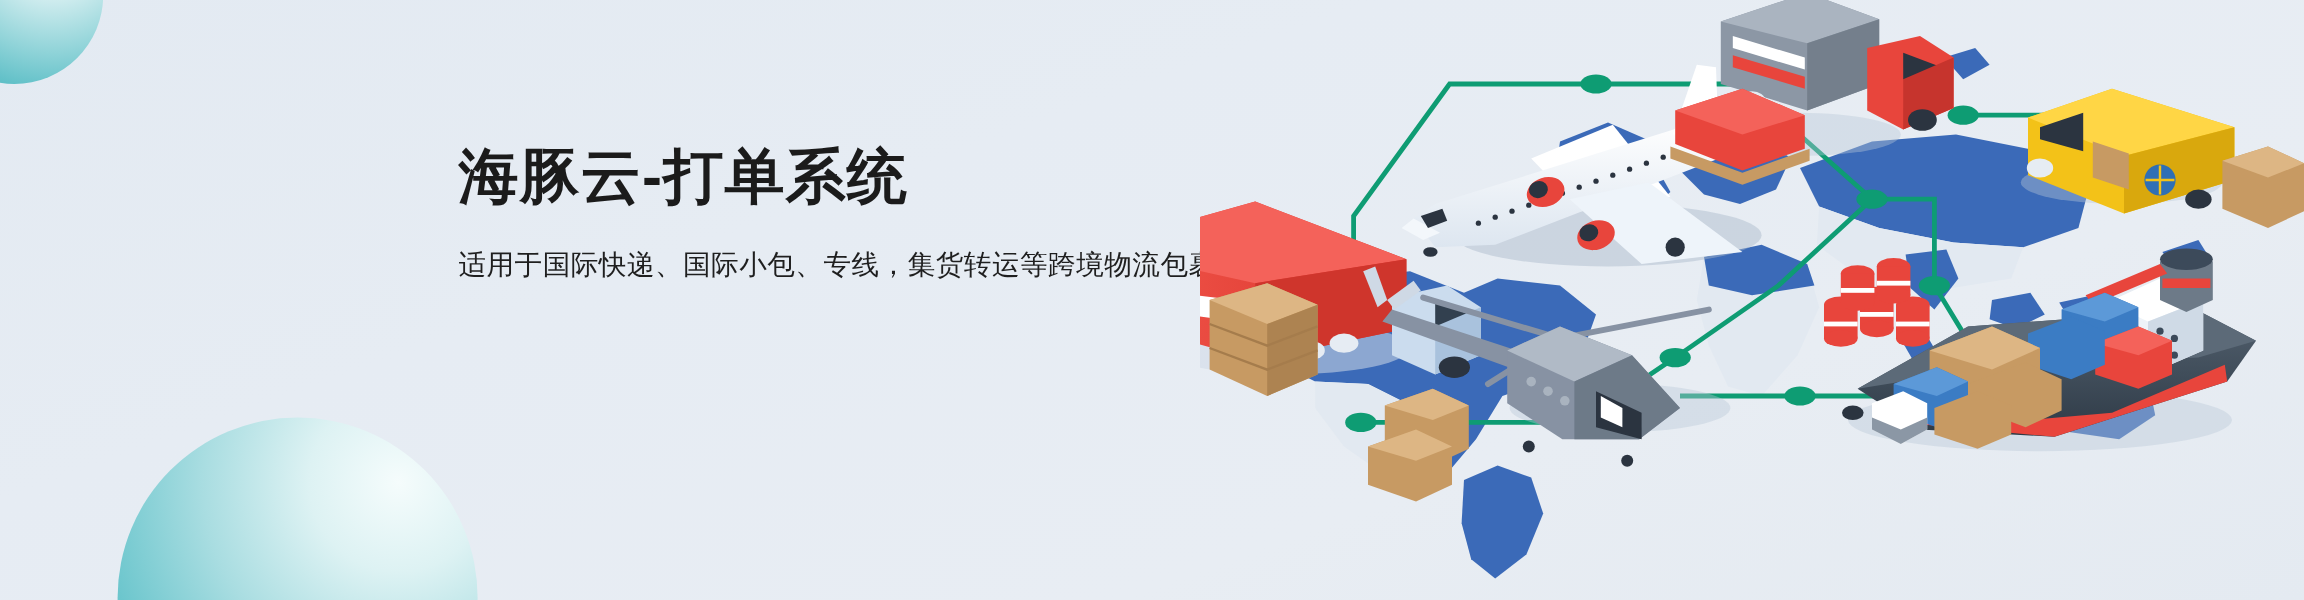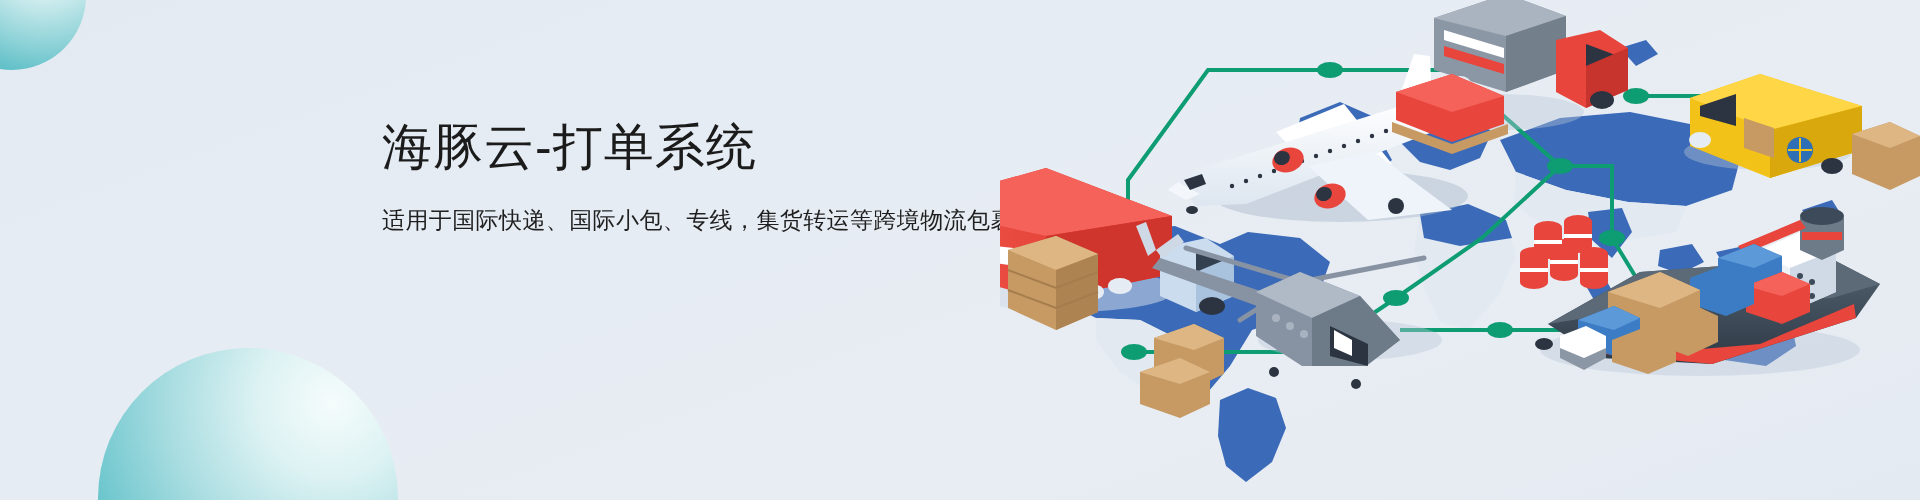--- a/index.html
+++ b/index.html
@@ -22,21 +22,21 @@
     background:radial-gradient(circle at 72% 20%, #f3fbfb 0%, #d4eef0 28%, #8fd3d8 58%, #48b6bf 88%, #36abb5 100%);
   }
   #circle-bl {
     left:98px; top:348px;
     width:300px; height:300px;
     background:radial-gradient(circle at 78% 18%, #f5fcfc 0%, #ddf2f3 22%, #a9dde1 48%, #6cc6cd 74%, #3fb2bb 100%);
   }
   
   #text-block { position:absolute; left:382px; top:116px; }
   #hero-title {
-    font-size:50px; font-weight:400; color:#1b1b1b;
+    font-size:50px; font-weight:700; color:#1b1b1b;
     letter-spacing:1px; line-height:1.25;
     white-space:nowrap;
   }
   #hero-subtitle {
     margin-top:26px;
     font-size:23px; font-weight:400; color:#1f1f1f;
     letter-spacing:0.4px; white-space:nowrap;
   }
   
   #illustration { position:absolute; left:1000px; top:0; width:920px; height:500px; }

